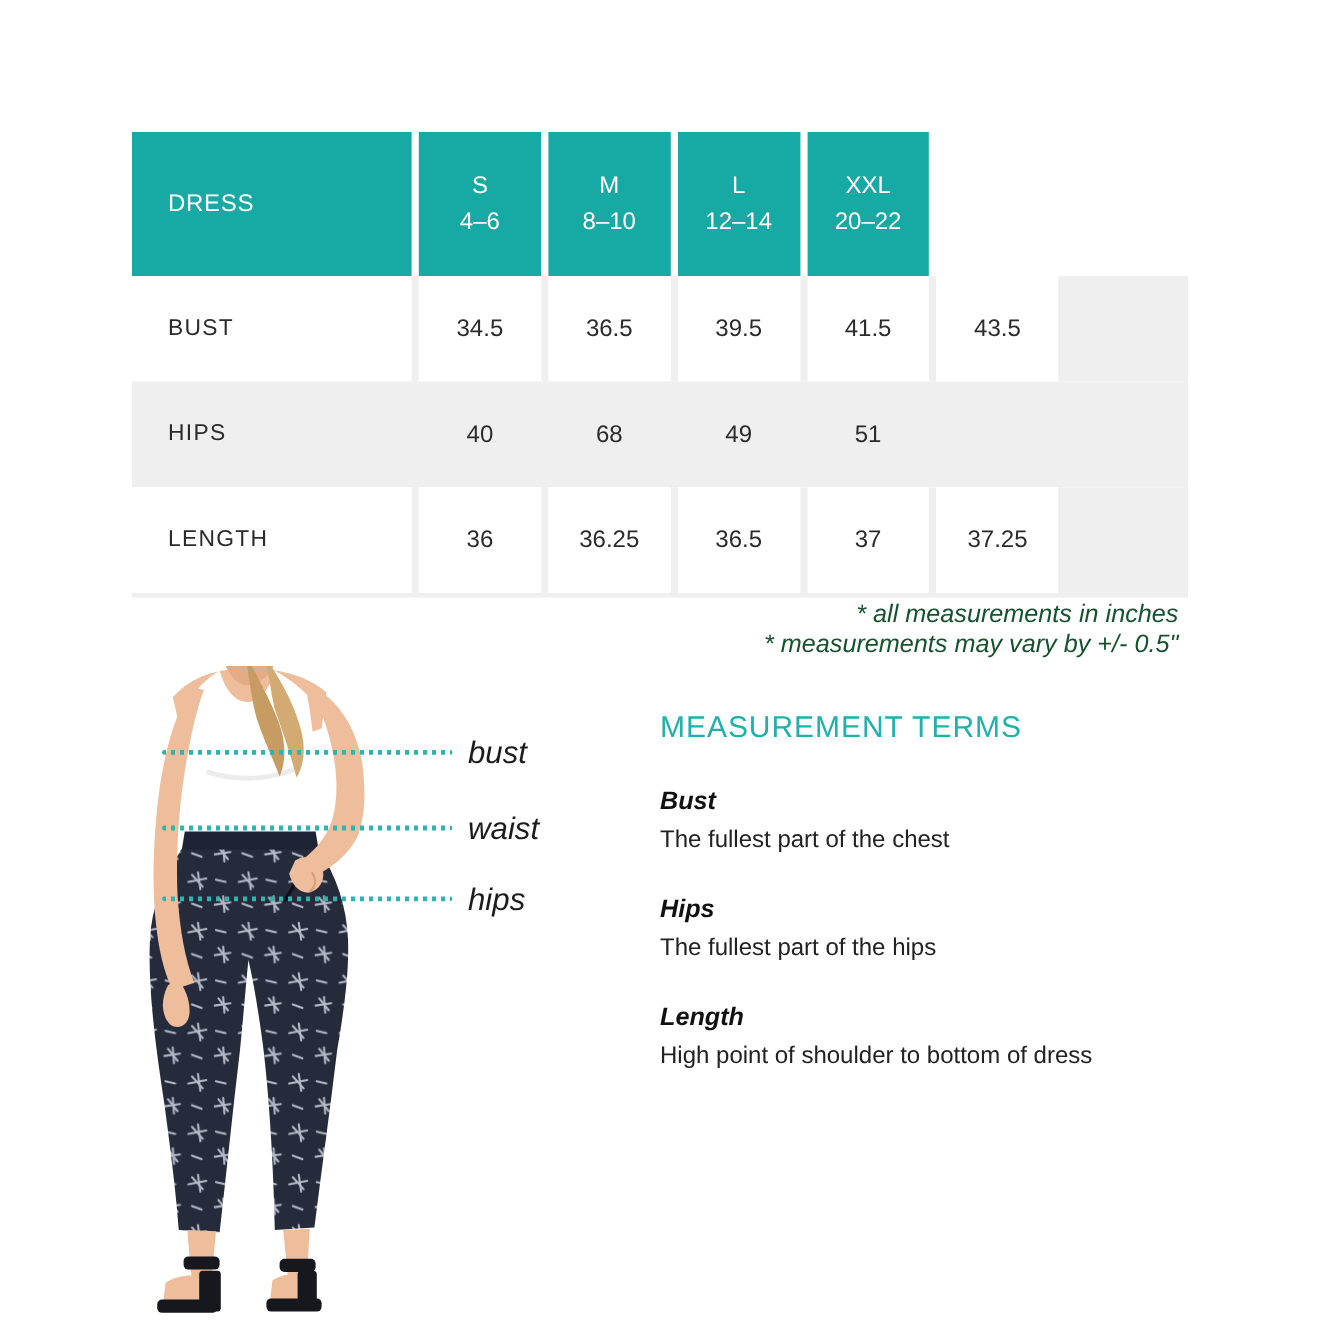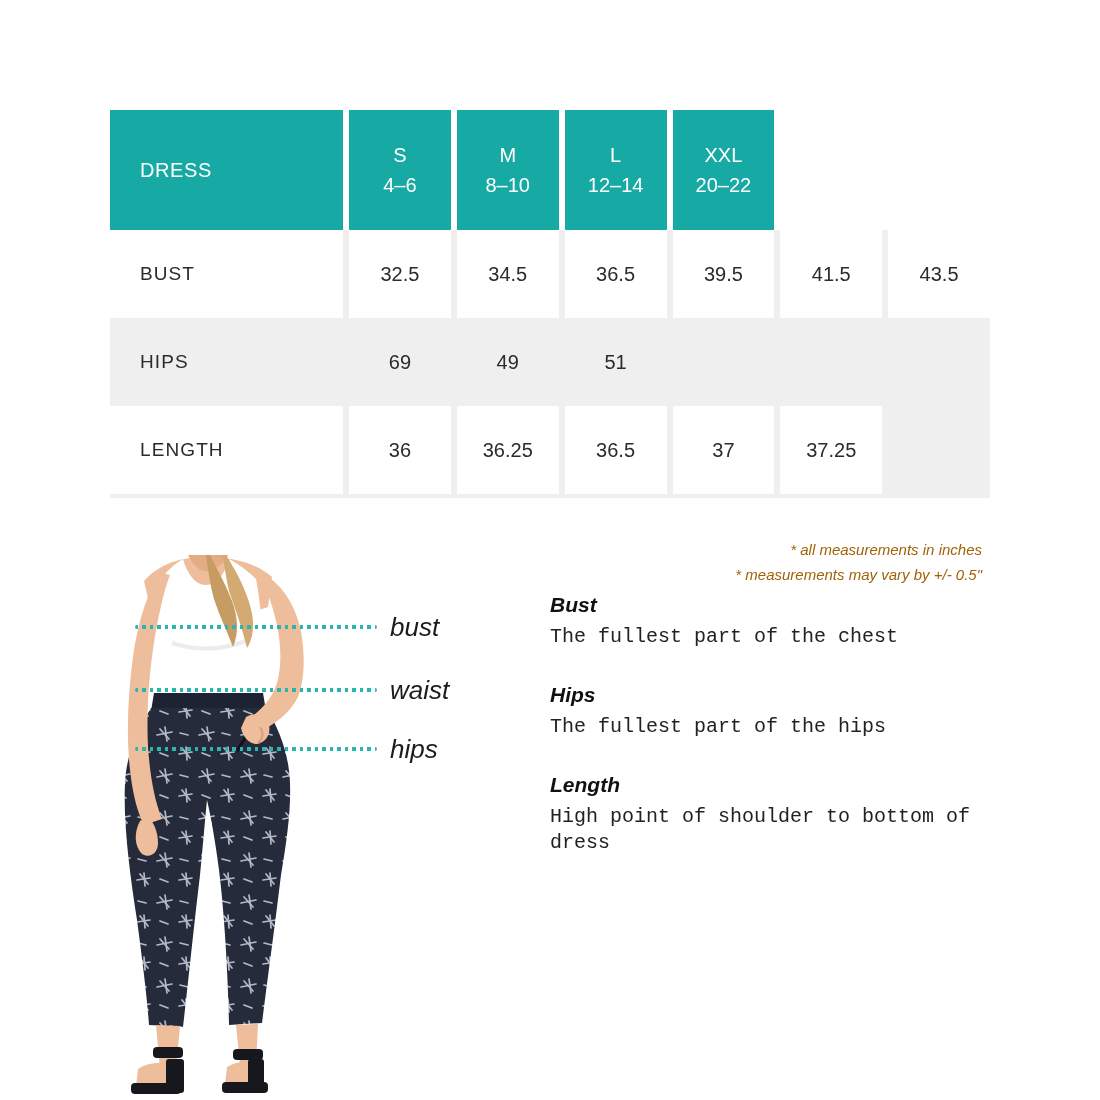--- a/index.html
+++ b/index.html
@@ -23,41 +23,41 @@
   .trow.body.alt .cell{background:var(--alt);}
   .size-table .tbody{border-bottom:4px solid var(--alt);}
   .cell{display:flex;flex-direction:column;align-items:center;justify-content:center;
         font-size:20px;line-height:30px;}
   .cell.first{align-items:flex-start;padding-left:30px;letter-spacing:.6px;}
   .trow.body .cell.first{letter-spacing:1.1px;font-size:19px;}
   .cell .l1,.cell .l2{display:block;}
 
   
   .footnotes{position:absolute;right:118px;top:499px;text-align:right;
-             font-style:italic;font-size:15px;line-height:25px;color:#a16207;margin-top:38px;}
+             font-style:italic;font-size:21px;line-height:25px;color:#14532d;}
 
   
   .figure{position:absolute;left:110px;top:555px;width:220px;height:545px;}
 
   
   .measure{position:absolute;left:135px;height:30px;display:flex;align-items:center;gap:13px;z-index:5;}
   .measure .dots{width:242px;height:4px;border-radius:2px;
     background-image:repeating-linear-gradient(90deg,var(--dot) 0 3.5px,transparent 3.5px 7.5px);}
   .measure .mlabel{font-style:italic;font-size:26px;color:#1c1c1c;line-height:30px;}
   .measure.bust{top:612px;}
   .measure.waist{top:675px;}
   .measure.hips{top:734px;}
 
   
   .terms{position:absolute;left:550px;top:592px;width:440px;}
   .terms h2{font-size:25px;font-weight:400;letter-spacing:.8px;color:var(--teal-text);margin-bottom:34px;}
   .term-item{margin-top:32px;}
   .term-item:first-of-type{margin-top:0;}
   .term-name{font-size:21px;font-weight:700;font-style:italic;color:#111;line-height:26px;}
-  .term-desc{font-size:20px;color:#222;line-height:26px;margin-top:6px;font-family:Liberation Mono, monospace;}
+  .term-desc{font-size:20px;color:#222;line-height:26px;margin-top:6px;}
 </style>
 </head>
 <body>
 
 <div class="canvas">
 
   <div class="size-table">
     <div class="trow header">
       <div class="cell first">
         <span class="l1">DRESS</span>
@@ -76,30 +76,30 @@
       </div>
       <div class="cell">
         <span>XXL</span>
         <span>20–22</span>
       </div>
     </div>
 
     <div class="tbody">
       <div class="trow body">
         <div class="cell first">BUST</div>
-        <div class="cell">32.5</div>
         <div class="cell">34.5</div>
         <div class="cell">36.5</div>
         <div class="cell">39.5</div>
         <div class="cell">41.5</div>
         <div class="cell">43.5</div>
       </div>
       <div class="trow body alt">
         <div class="cell first">HIPS</div>
-        <div class="cell">69</div>
+        <div class="cell">40</div>
+        <div class="cell">68</div>
         <div class="cell">49</div>
         <div class="cell">51</div>
       </div>
       <div class="trow body">
         <div class="cell first">LENGTH</div>
         <div class="cell">36</div>
         <div class="cell">36.25</div>
         <div class="cell">36.5</div>
         <div class="cell">37</div>
         <div class="cell">37.25</div>
@@ -170,20 +170,21 @@
   <div class="measure waist">
     <span class="dots"></span>
     <span class="mlabel">waist</span>
   </div>
   <div class="measure hips">
     <span class="dots"></span>
     <span class="mlabel">hips</span>
   </div>
 
   <div class="terms">
+    <h2>MEASUREMENT TERMS</h2>
     <div class="term-item">
       <div class="term-name">Bust</div>
       <div class="term-desc">The fullest part of the chest</div>
     </div>
     <div class="term-item">
       <div class="term-name">Hips</div>
       <div class="term-desc">The fullest part of the hips</div>
     </div>
     <div class="term-item">
       <div class="term-name">Length</div>

